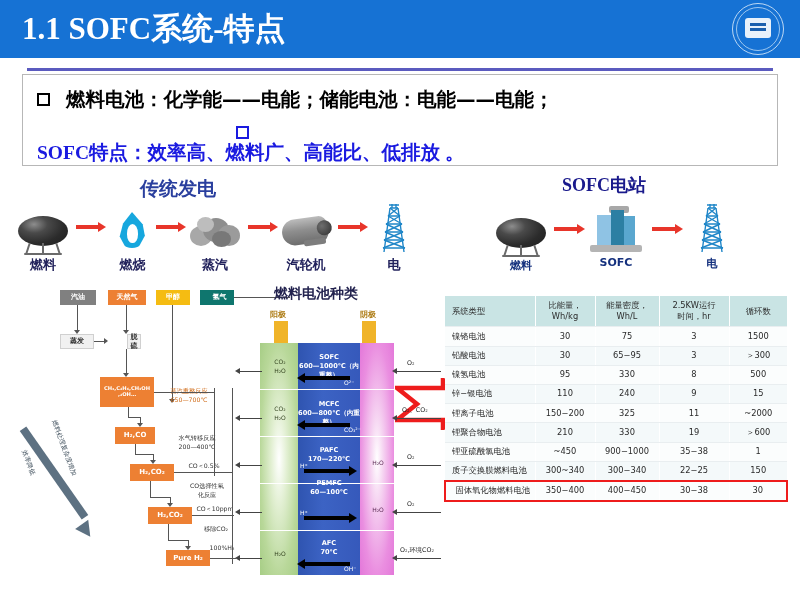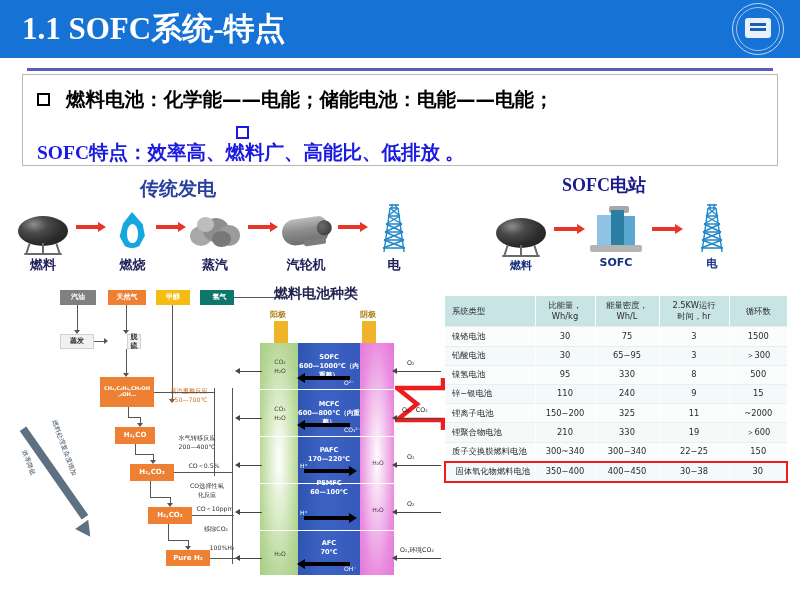--- a/index.html
+++ b/index.html
@@ -583,20 +583,27 @@
           <td>~2000</td>
         </tr>
         <tr>
           <td>锂聚合物电池</td>
           <td>210</td>
           <td>330</td>
           <td>19</td>
           <td>＞600</td>
         </tr>
         <tr>
+          <td>锂亚硫酰氯电池</td>
+          <td>~450</td>
+          <td>900−1000</td>
+          <td>35−38</td>
+          <td>1</td>
+        </tr>
+        <tr>
           <td>质子交换膜燃料电池</td>
           <td>300~340</td>
           <td>300−340</td>
           <td>22−25</td>
           <td>150</td>
         </tr>
         <tr class="highlight">
           <td>固体氧化物燃料电池</td>
           <td>350−400</td>
           <td>400−450</td>

